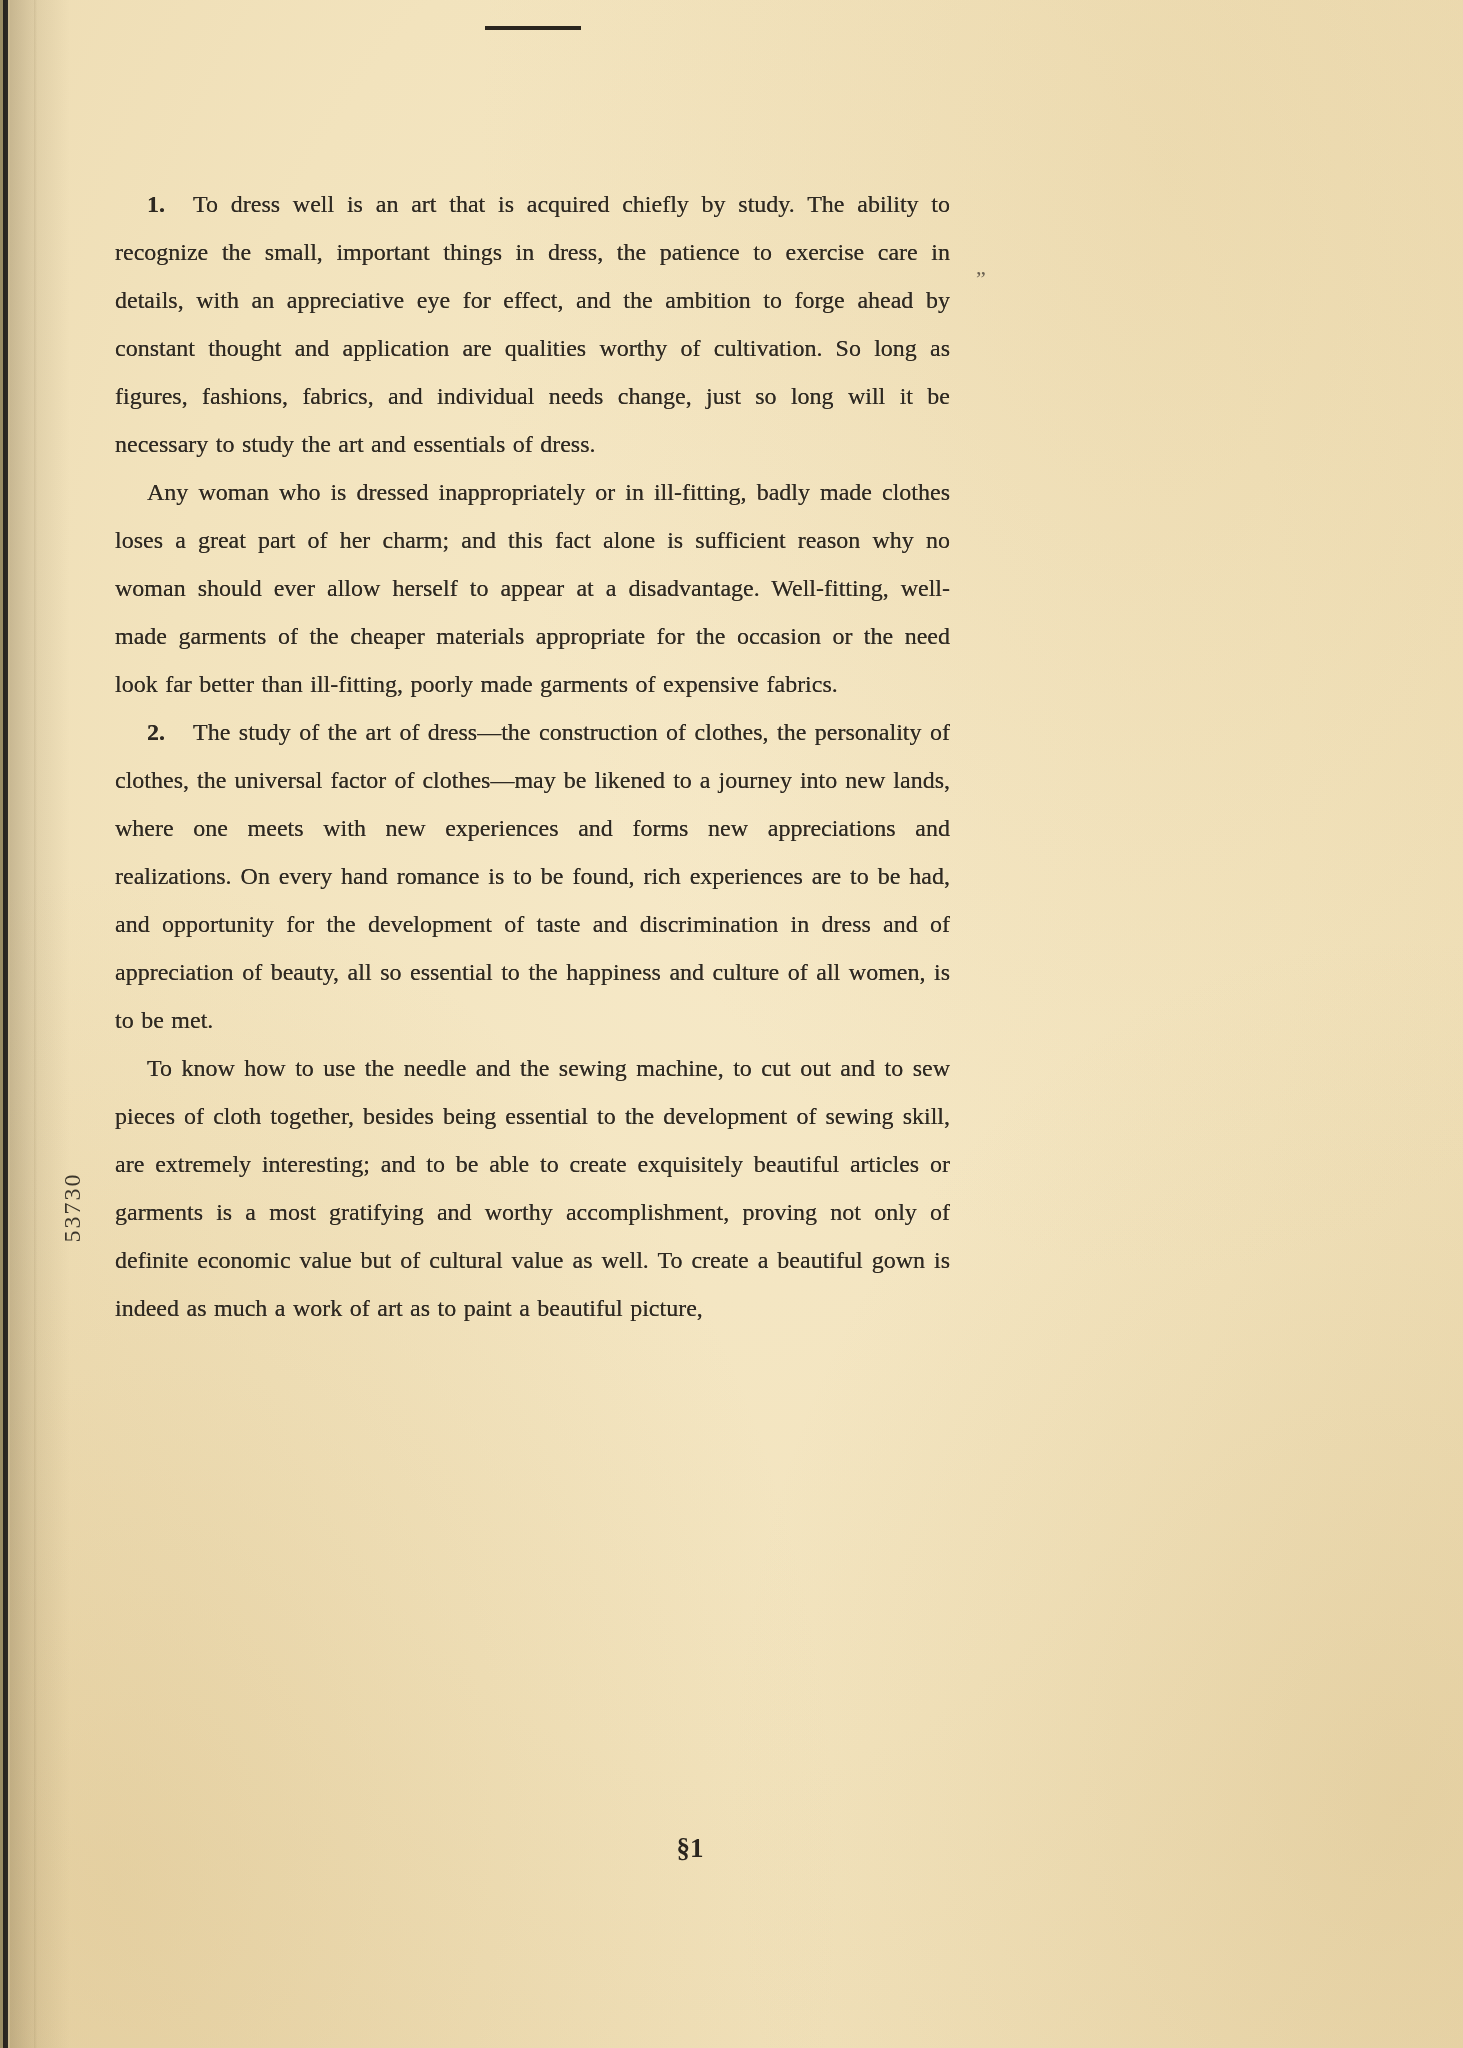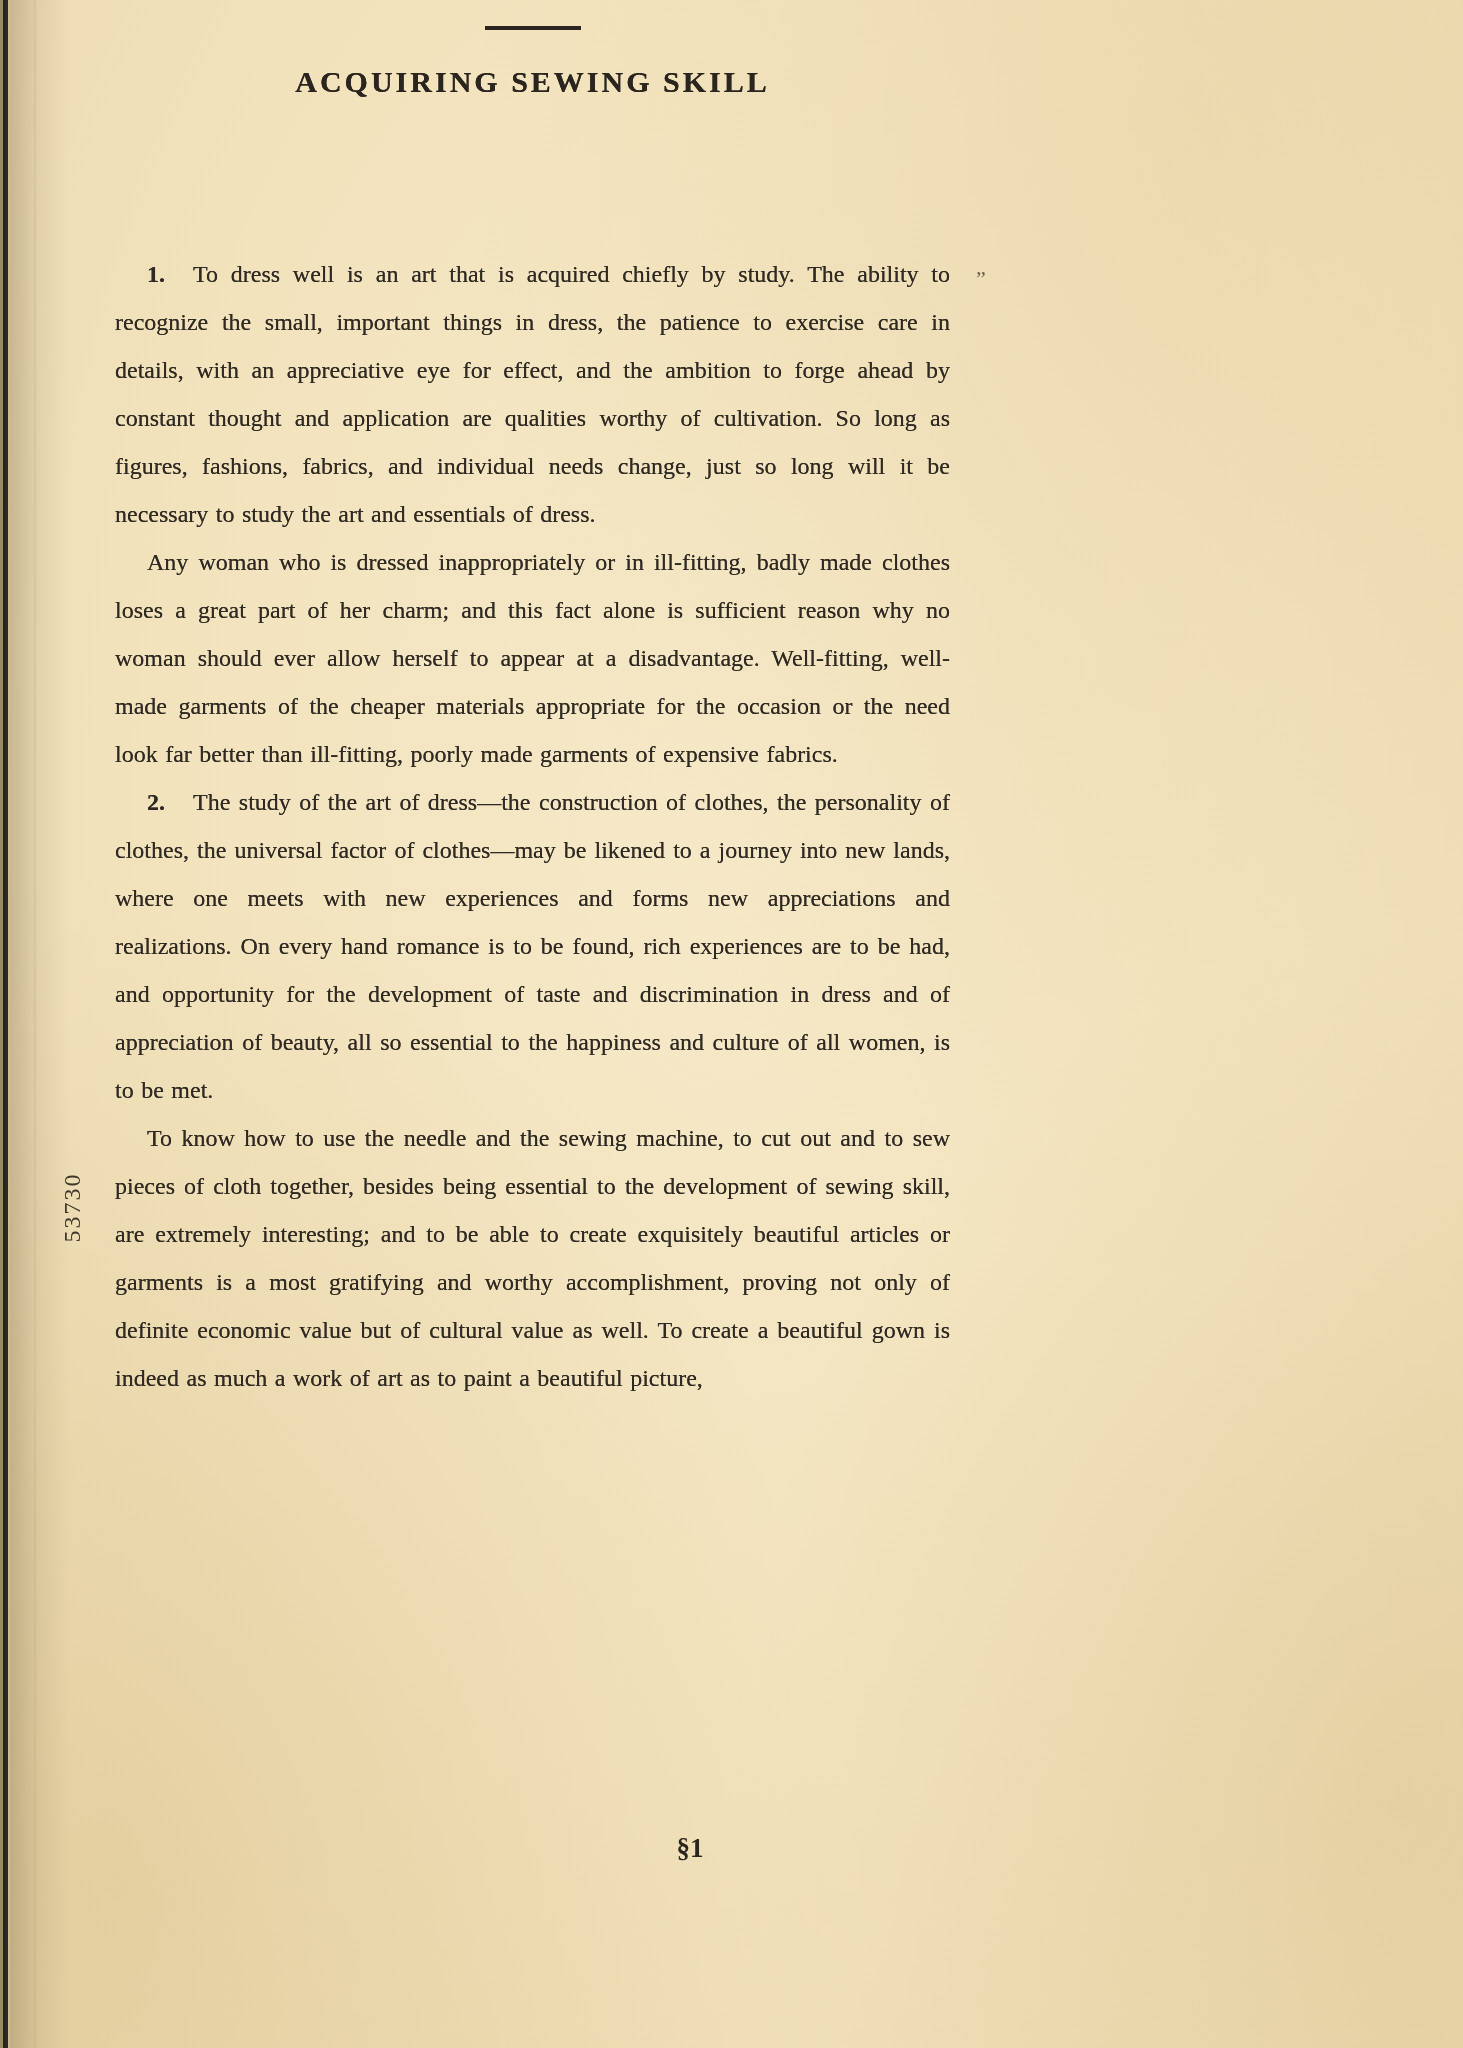--- a/index.html
+++ b/index.html
@@ -106,21 +106,20 @@
     <span>53730</span>
   </div>
 
   <span class="artifact">”</span>
 
   <div class="content">
 
 
     <hr class="title-divider">
 
-    <h2 class="section-heading">ACQUIRING SEWING SKILL</h2>
 
     <div class="body-text">
 
       <p class="para"><span class="para-num">1.</span><span>To dress well is an art that is acquired chiefly by study.  The ability to recognize the small, important things in dress, the patience to exercise care in details, with an appreciative eye for effect, and the ambition to forge ahead by constant thought and application are qualities worthy of cultivation.  So long as figures, fashions, fabrics, and individual needs change, just so long will it be necessary to study the art and essentials of dress.</span></p>
 
       <p class="para"><span>Any woman who is dressed inappropriately or in ill-fitting, badly made clothes loses a great part of her charm; and this fact alone is sufficient reason why no woman should ever allow herself to appear at a disadvantage.  Well-fitting, well-made garments of the cheaper materials appropriate for the occasion or the need look far better than ill-fitting, poorly made garments of expensive fabrics.</span></p>
 
       <p class="para gap-before"><span class="para-num">2.</span><span>The study of the art of dress—the construction of clothes, the personality of clothes, the universal factor of clothes—may be likened to a journey into new lands, where one meets with new experiences and forms new appreciations and realizations.  On every hand romance is to be found, rich experiences are to be had, and opportunity for the development of taste and discrimination in dress and of appreciation of beauty, all so essential to the happiness and culture of all women, is to be met.</span></p>
 
       <p class="para"><span>To know how to use the needle and the sewing machine, to cut out and to sew pieces of cloth together, besides being essential to the development of sewing skill, are extremely interesting; and to be able to create exquisitely beautiful articles or garments is a most gratifying and worthy accomplishment, proving not only of definite economic value but of cultural value as well.  To create a beautiful gown is indeed as much a work of art as to paint a beautiful picture,</span></p>

